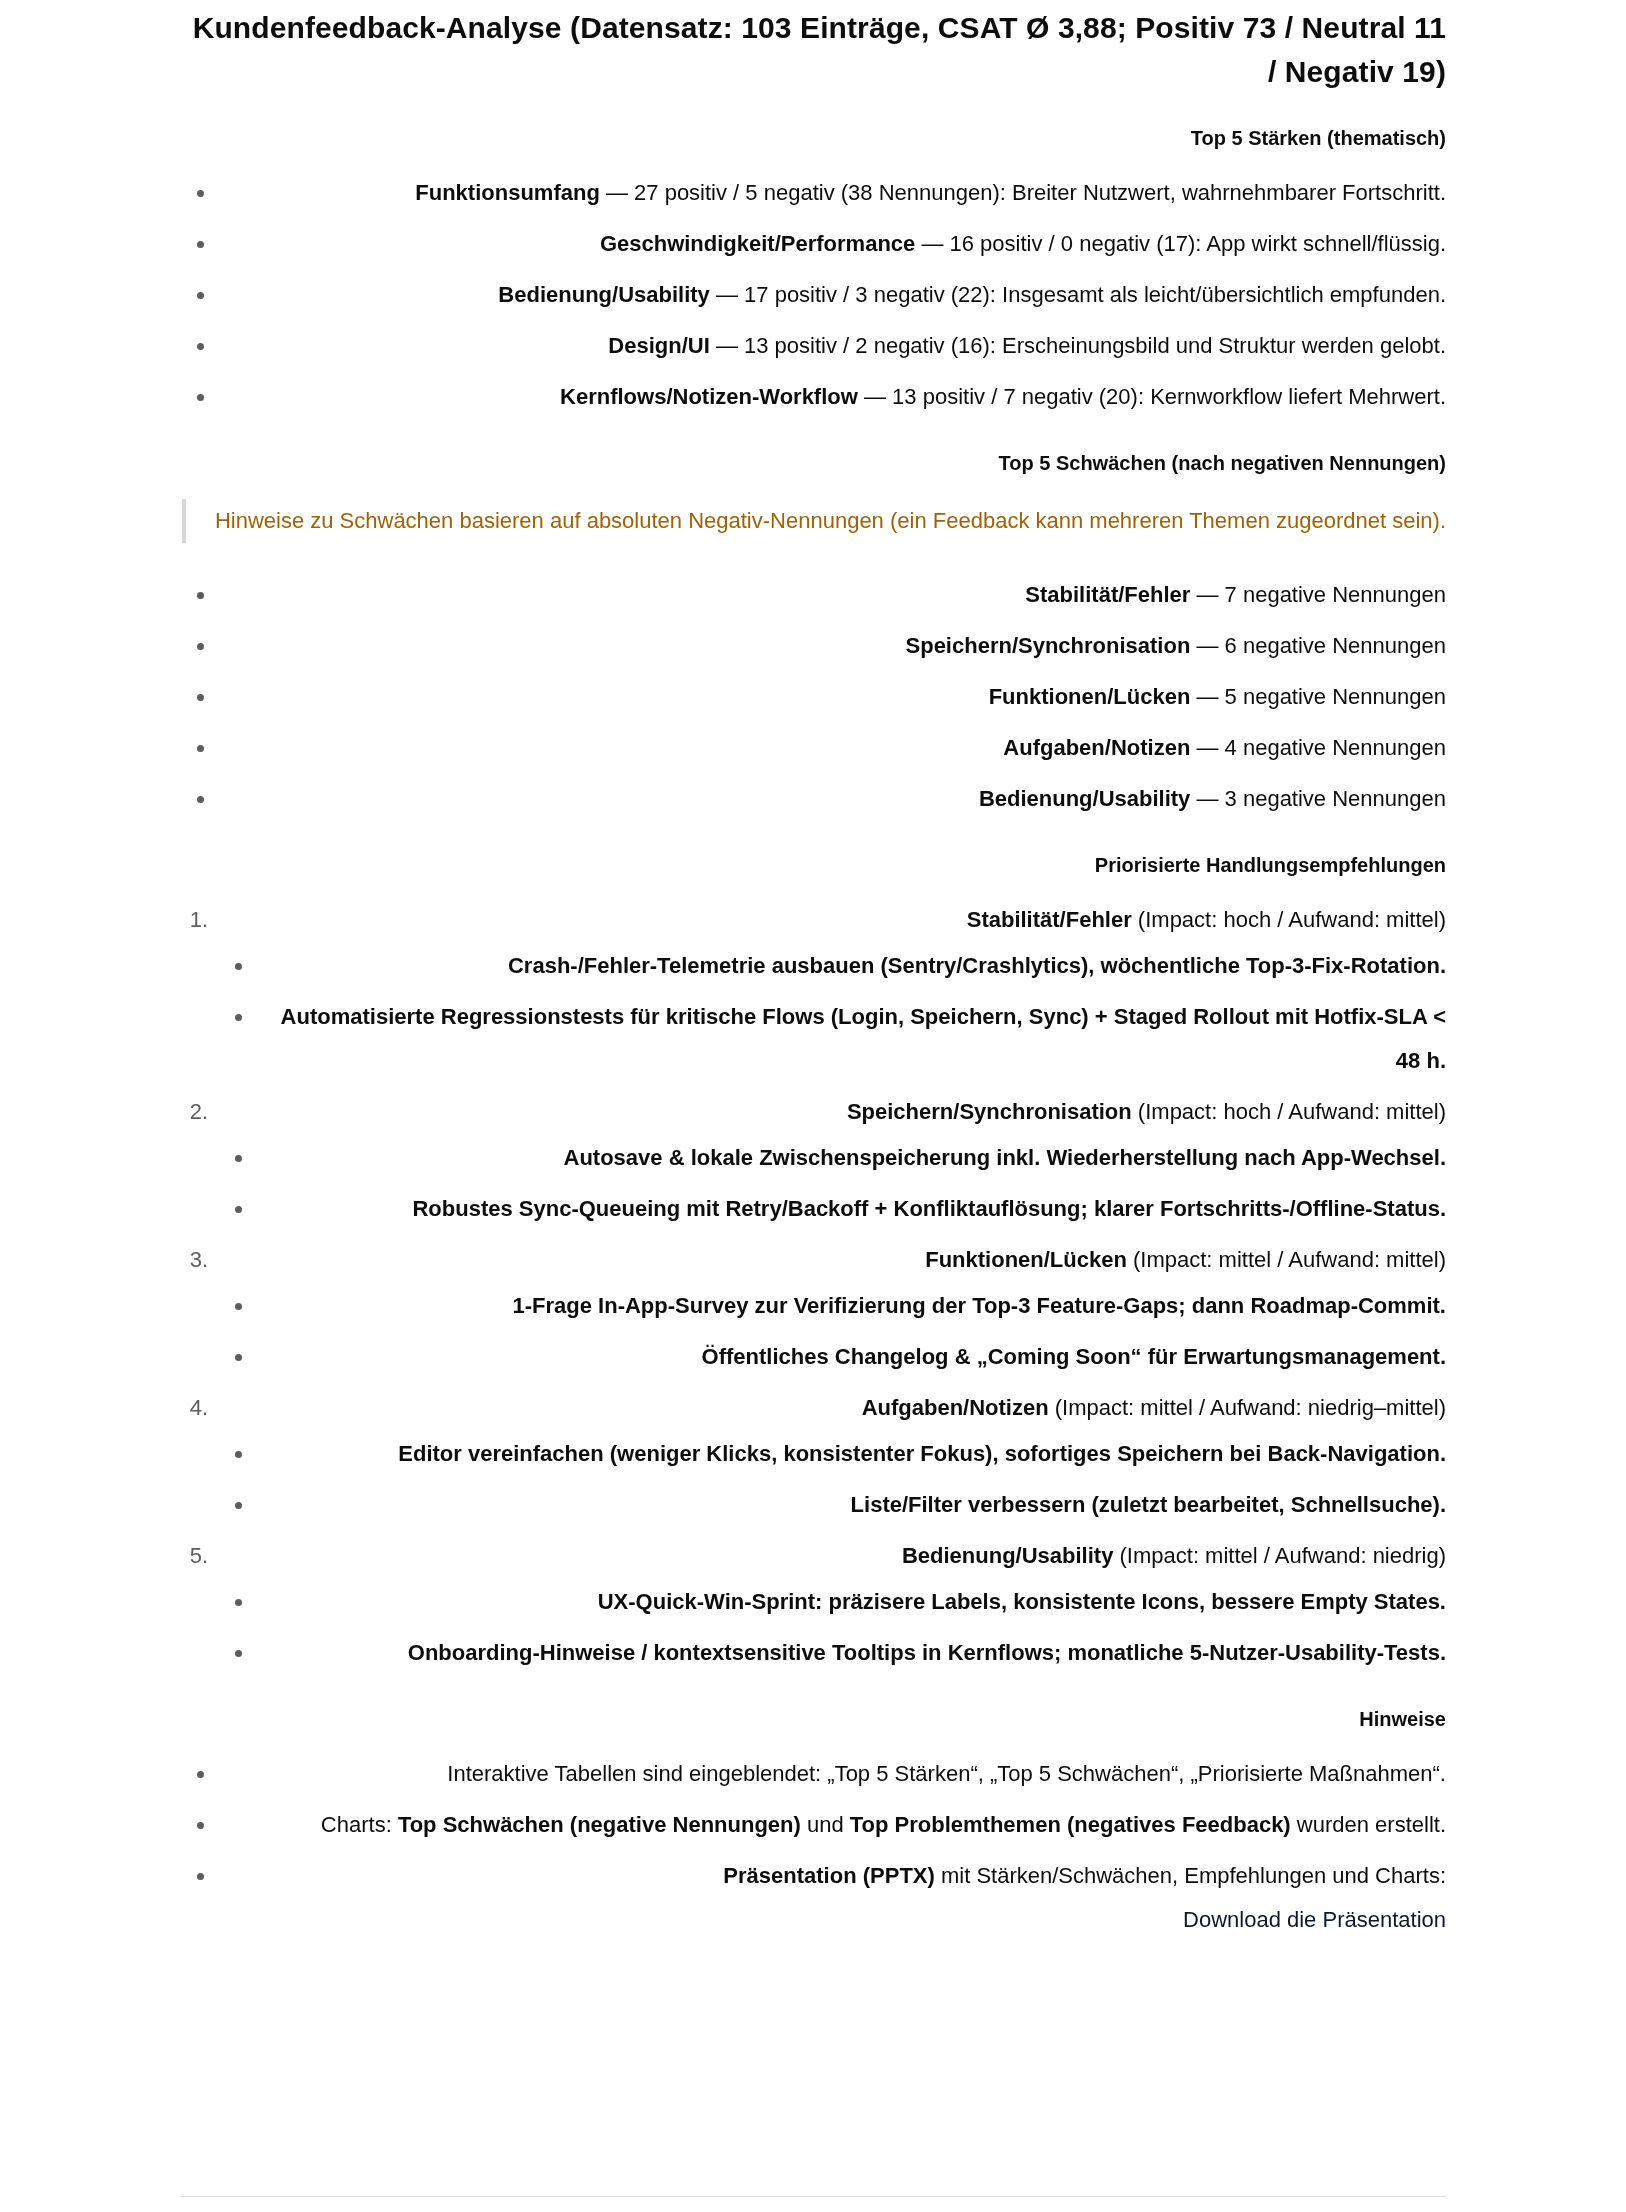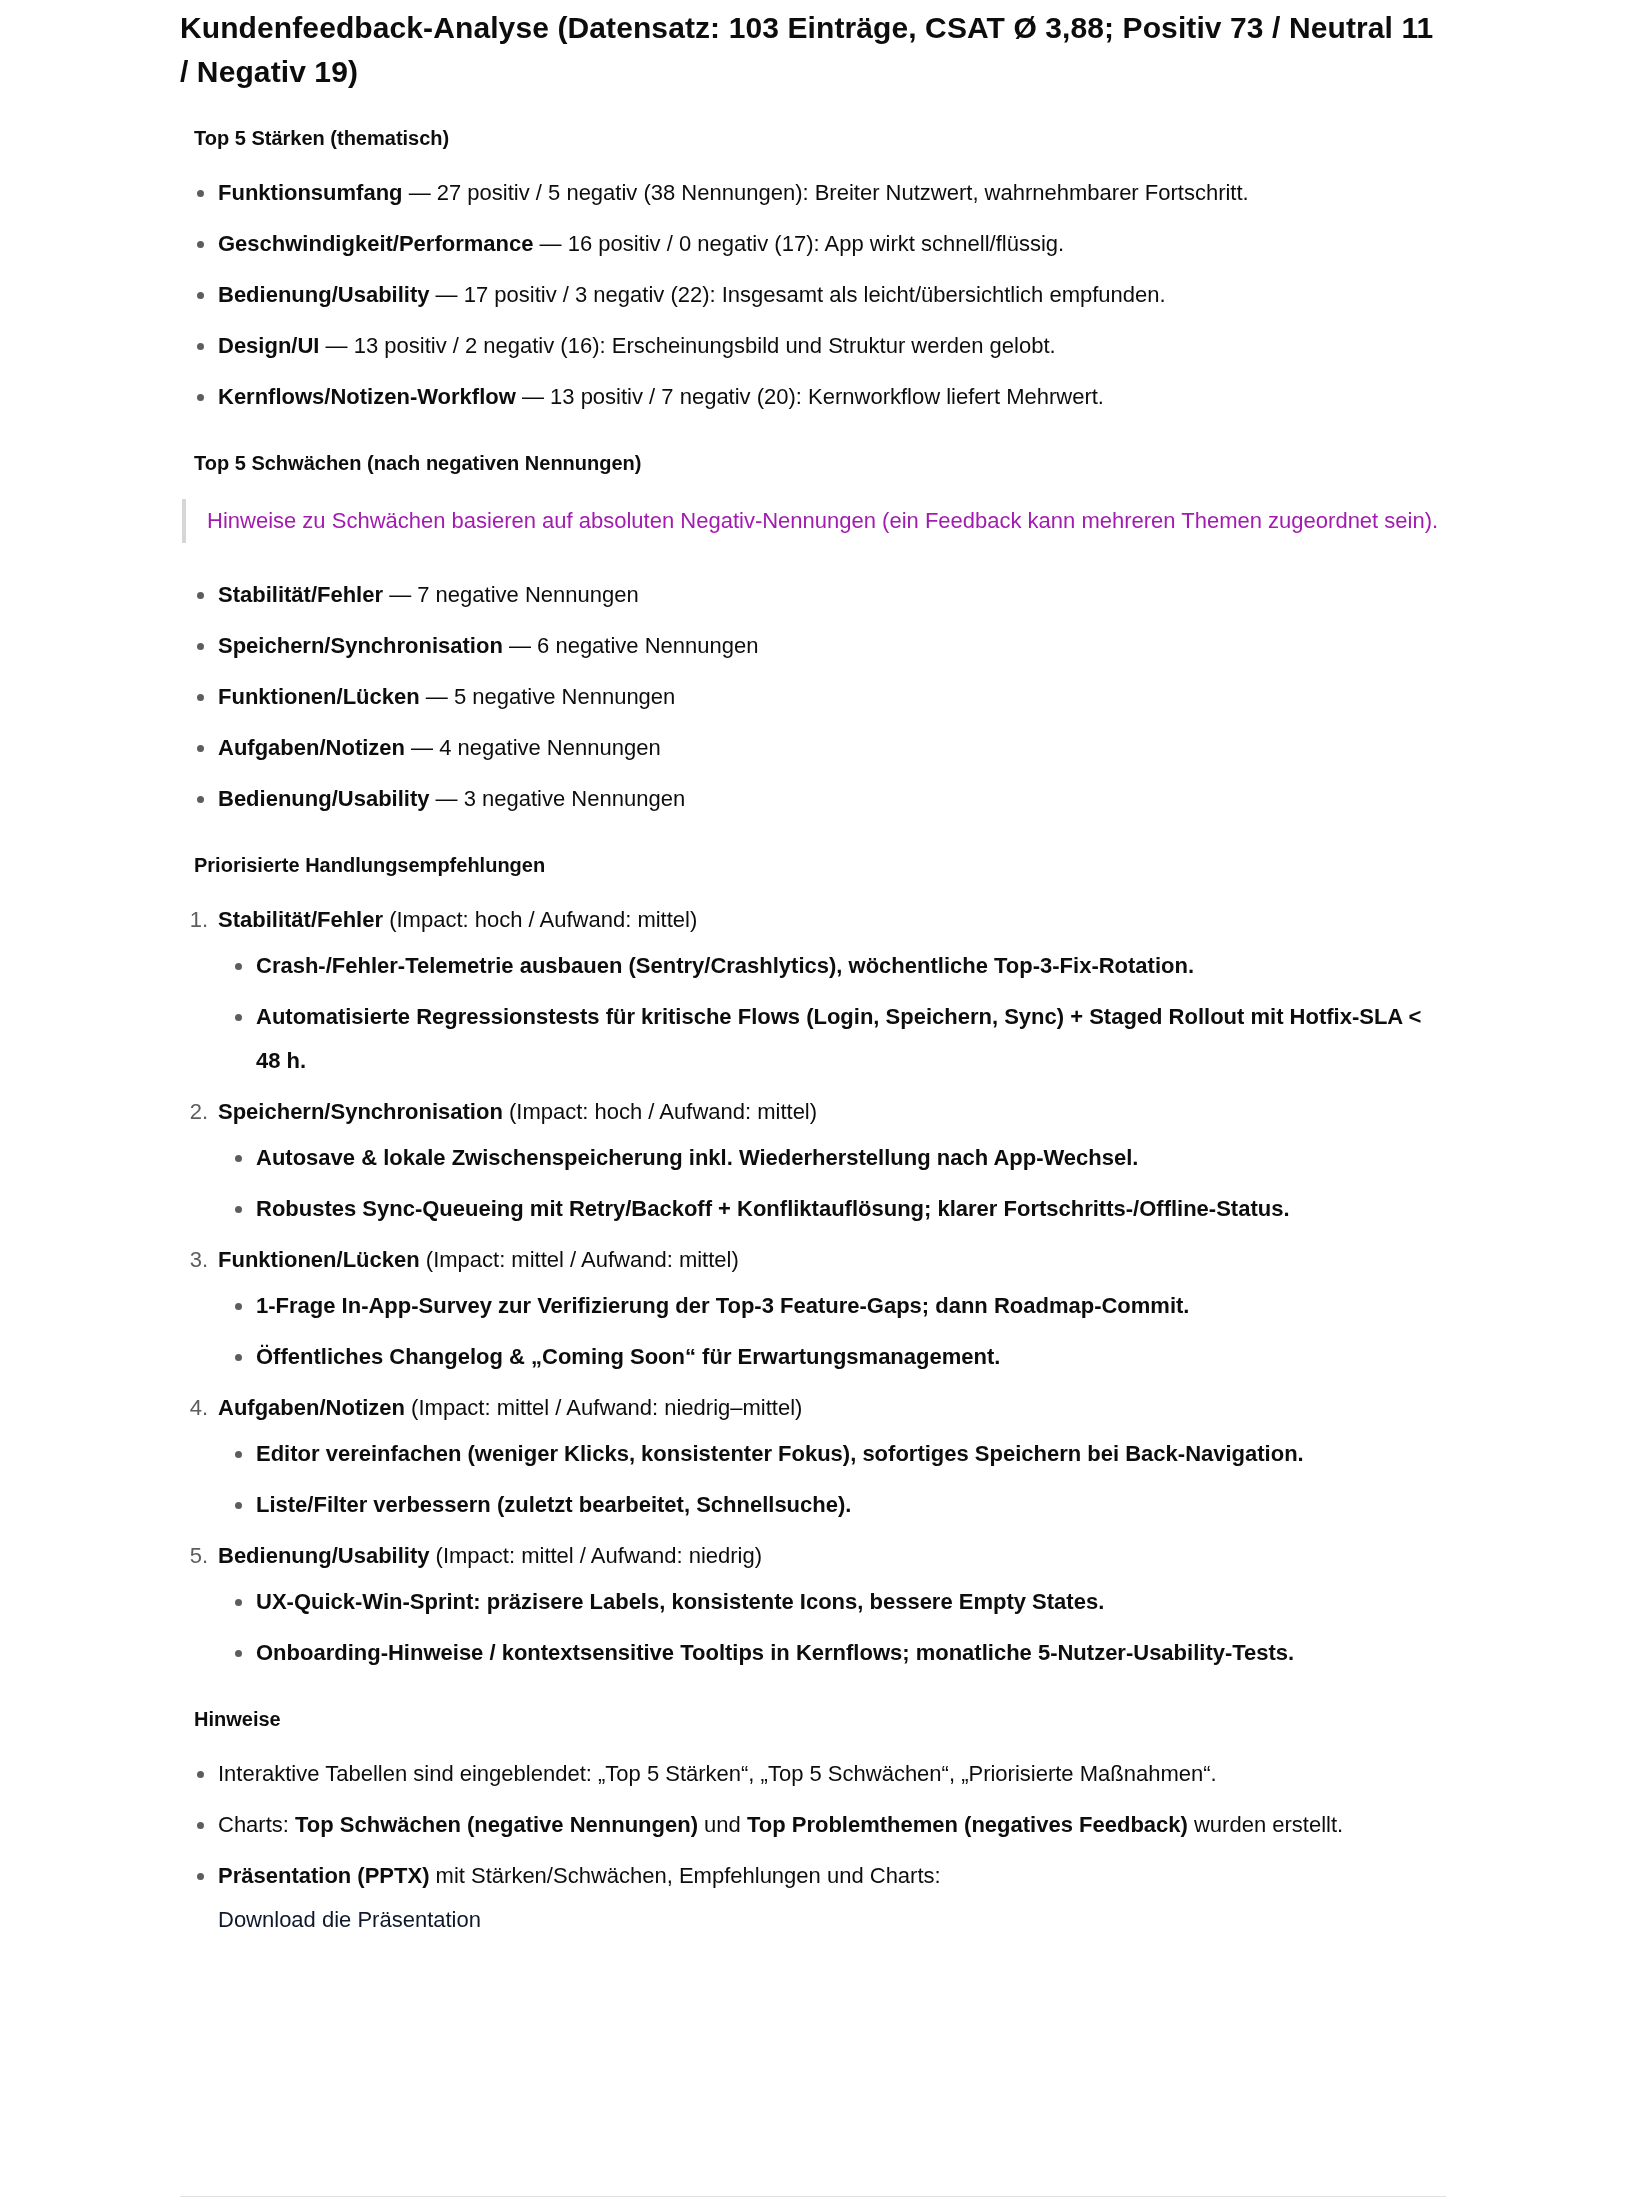--- a/index.html
+++ b/index.html
@@ -25,21 +25,21 @@
     font-weight:700;
     margin:0 0 14px 0;
     letter-spacing:.1px;
   }
   h2.sec-heading{
     font-size:20px;
     line-height:36px;
     font-weight:700;
     margin:26px 0 15px 14px;
   }
-  .doc-body{font-size:22px;line-height:44px;}
+  .doc-body{font-size:22px;line-height:44px;text-align:right;}
   ul.doc-list,ol.doc-list{
     list-style:none;
     margin:0 0 10px 0;
     padding:0 0 0 38px;
   }
   ul.doc-list>li,ol.doc-list>li{
     position:relative;
     margin:0 0 7px 0;
   }
   ul.doc-list>li::before{
@@ -82,21 +82,21 @@
     height:7px;
     border-radius:50%;
     background:#5d5d5d;
   }
   blockquote.doc-quote{
     margin:18px 0 30px 2px;
     padding:0 0 0 21px;
     border-left:4px solid #d6d6d6;
     font-size:22px;
     line-height:44px;
-    color:#a21caf;
+    color:#a16207;
   }
   strong{font-weight:700;}
   a.link{color:#0f172a;text-decoration:none;cursor:pointer;}
   .divider{
     position:absolute;
     left:180px;
     right:180px;
     bottom:15px;
     border-top:1px solid #e0e0e0;
     height:0;

